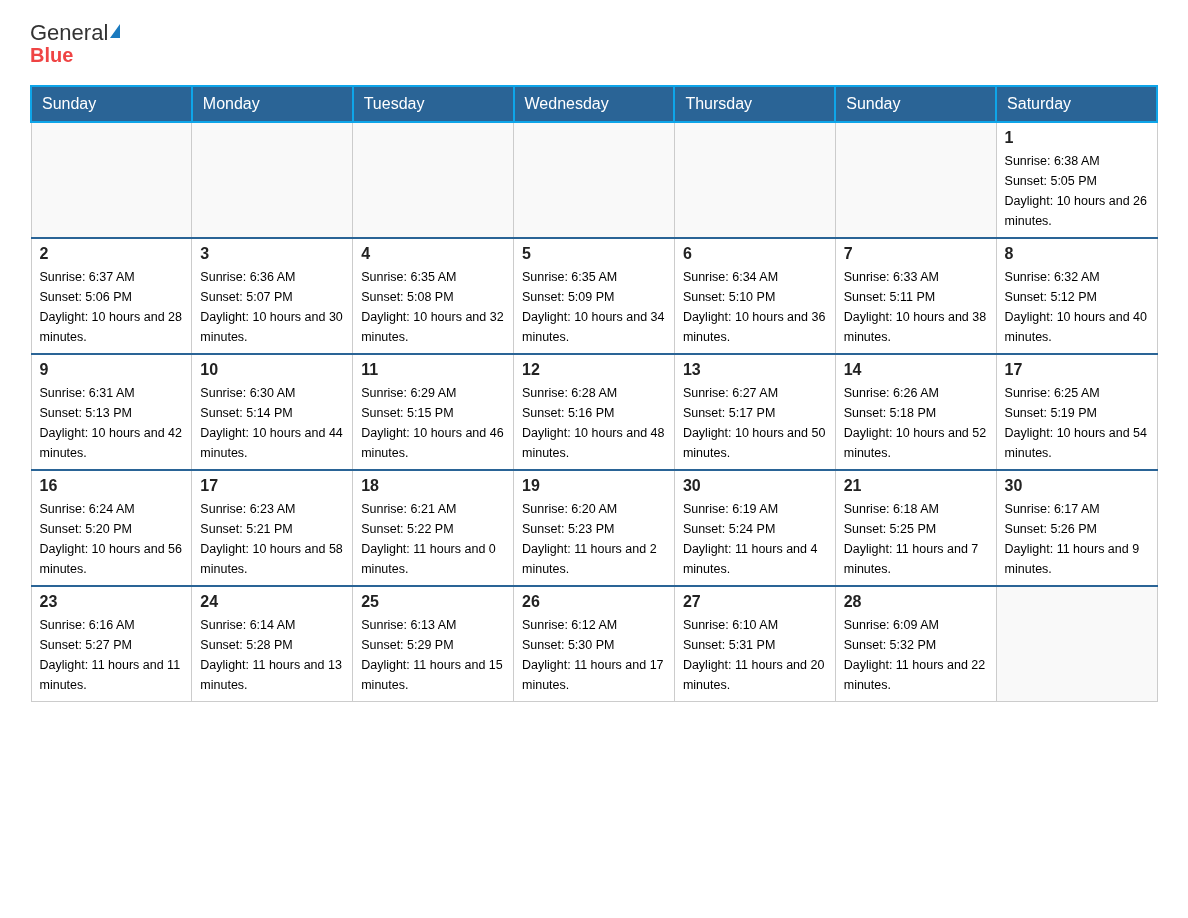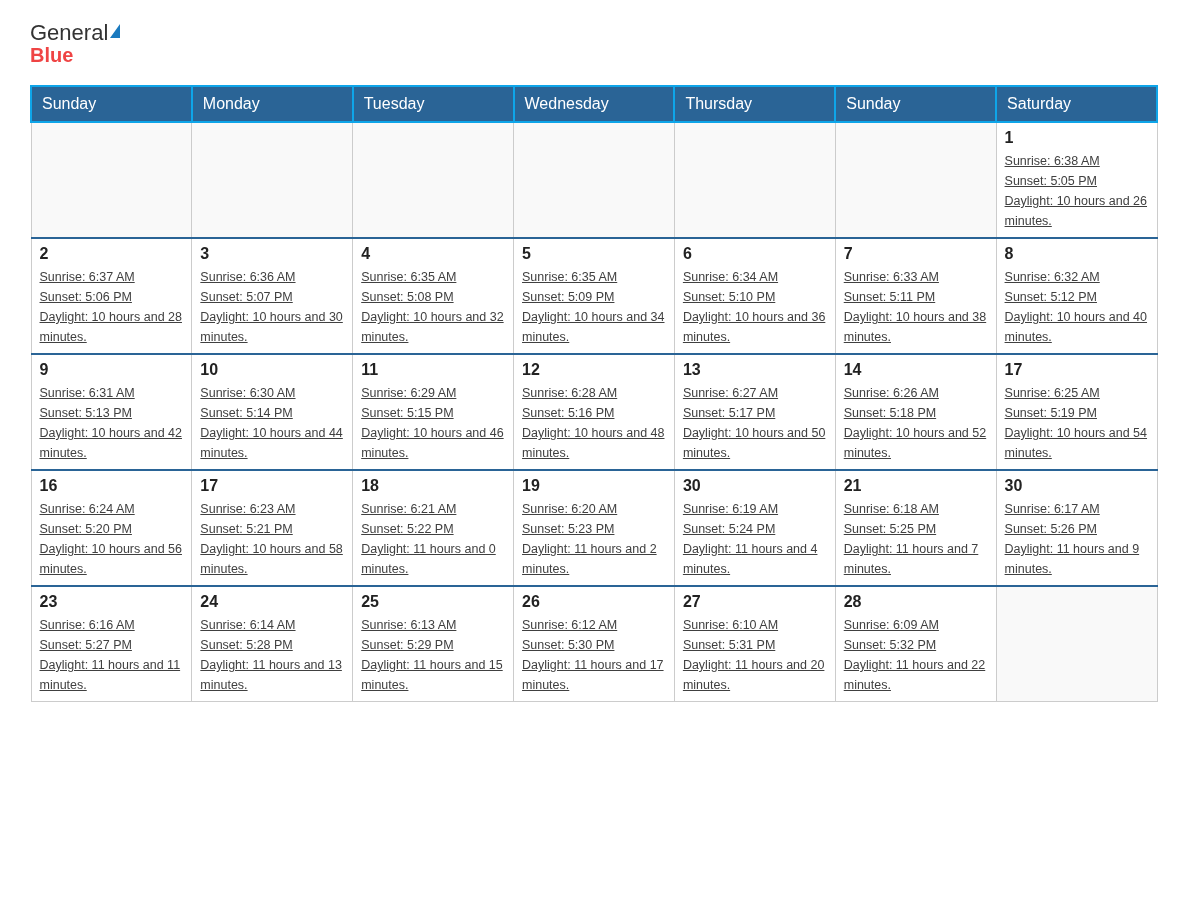--- a/index.html
+++ b/index.html
@@ -86,23 +86,22 @@
     }
     .day-num {
       font-size: 16px;
       font-weight: bold;
       color: #222;
       display: block;
       margin-bottom: 4px;
     }
     .day-info {
       font-size: 12.5px;
-      color: #404040;
+      color: #000000;
       line-height: 1.6;
-      text-decoration: underline;
     }
     .empty-cell {
       background: #f9f9f9;
     }
     td {
       height: 115px;
     }
   </style>
 </head>
 <body>

